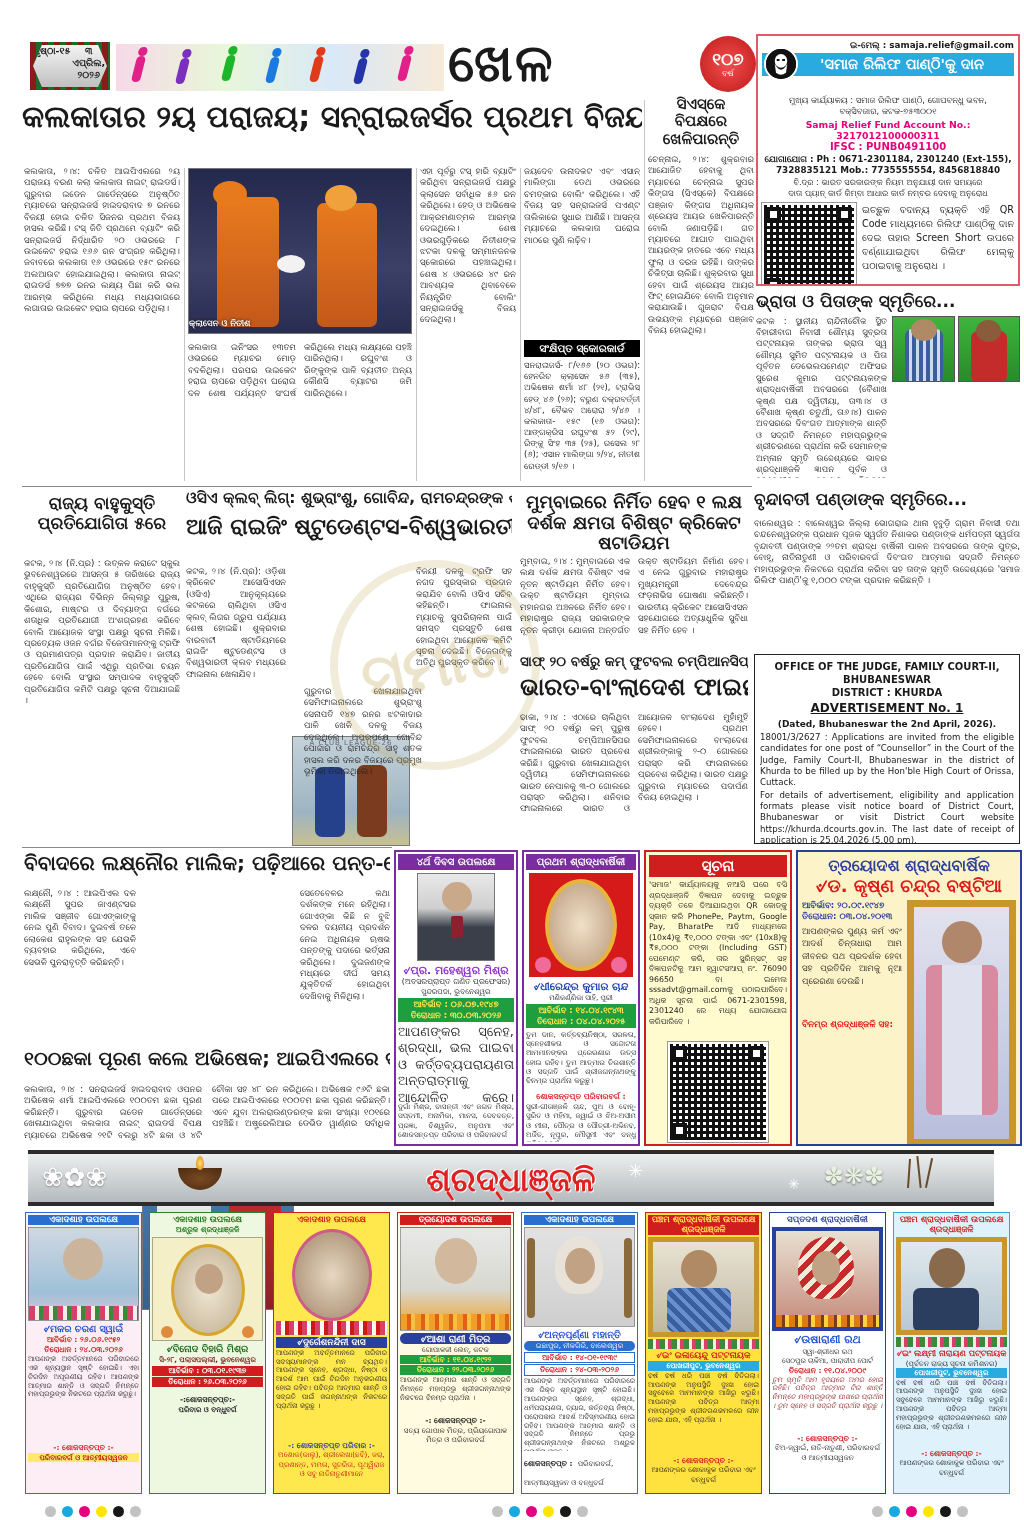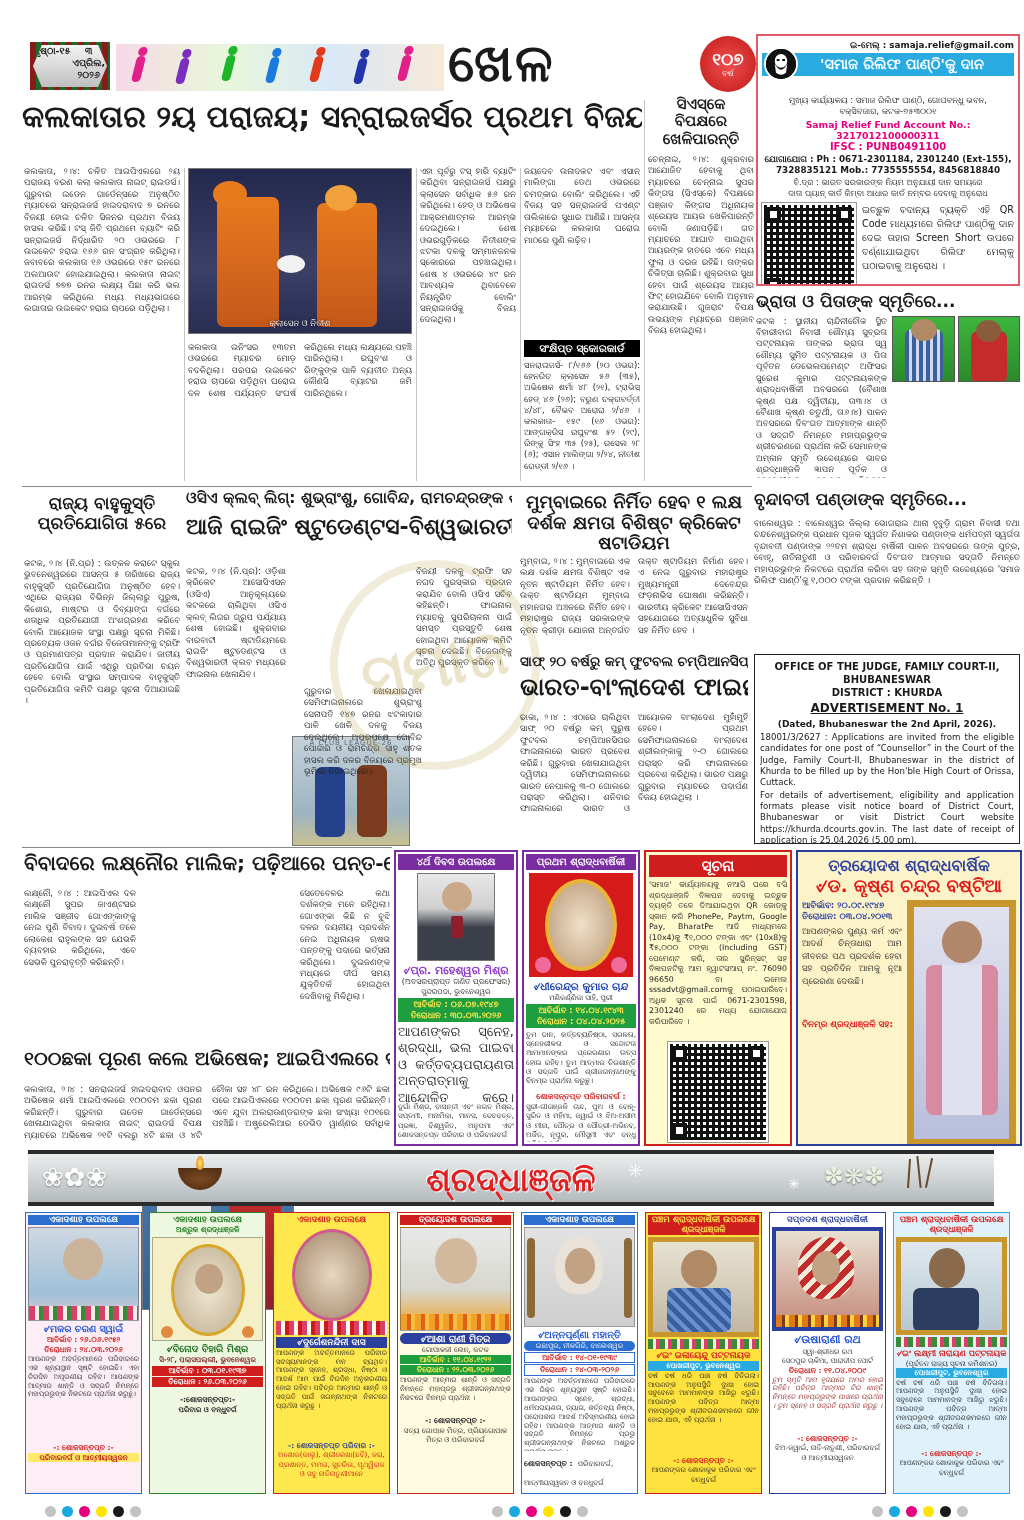--- a/index.html
+++ b/index.html
@@ -23,21 +23,21 @@
   
   .relief{border:2px solid #e05a6a;padding:4px;overflow:hidden}
   .relief-band{background:#29abe2;color:#fff;font-weight:bold;font-size:14.5px;text-align:center;padding:3px 2px 3px 30px;position:relative}
   .gandhi{position:absolute;left:2px;top:-6px;width:34px;height:34px;border-radius:50%;background:#111;border:2px solid #fff}
   .gandhi svg{width:100%;height:100%}
   .qr{background:repeating-linear-gradient(0deg,#111 0 3px,transparent 3px 6px),
                  repeating-linear-gradient(90deg,#111 0 3px,#fff 3px 6px);position:relative;border:2px solid #fff;outline:1px solid #999}
   .qm{position:absolute;width:15px;height:15px;border:4px solid #111;background:#fff}
   
   .ph{overflow:hidden;position:relative;border:1px solid #777}
-  .cap{position:absolute;bottom:4px;left:0;right:0;text-align:center;color:#fff;font-size:8.5px;font-weight:normal;text-shadow:0 0 3px #000}
+  .cap{position:absolute;bottom:4px;left:0;right:0;text-align:left;color:#fff;font-size:8.5px;font-weight:bold;text-shadow:0 0 3px #000}
   .fig{position:absolute;border-radius:7px}
   .scorehead{background:#000;color:#fff;font-weight:bold;font-size:10.5px;text-align:center;padding:2px}
   
   .mob{border:2px solid #7a2da0;overflow:hidden;padding:2px;background:#fff}
   .mobh{background:#7a2da0;color:#fff;font-weight:bold;font-size:10px;text-align:center;padding:2px;overflow:hidden}
   .gdates{background:#1e9e3e;color:#ffe84d;font-weight:bold;font-size:8.4px;text-align:center;line-height:1.3;padding:1px;margin:2px 0}
   
   .court{border:1.5px solid #222;padding:5px;font-size:8.6px;line-height:1.3;overflow:hidden;background:#fff}
   
   .sbanner{background:linear-gradient(#eceeee,#b4babd);border-top:4px solid #2c2c2c;border-bottom:4px solid #2c2c2c;overflow:hidden}

